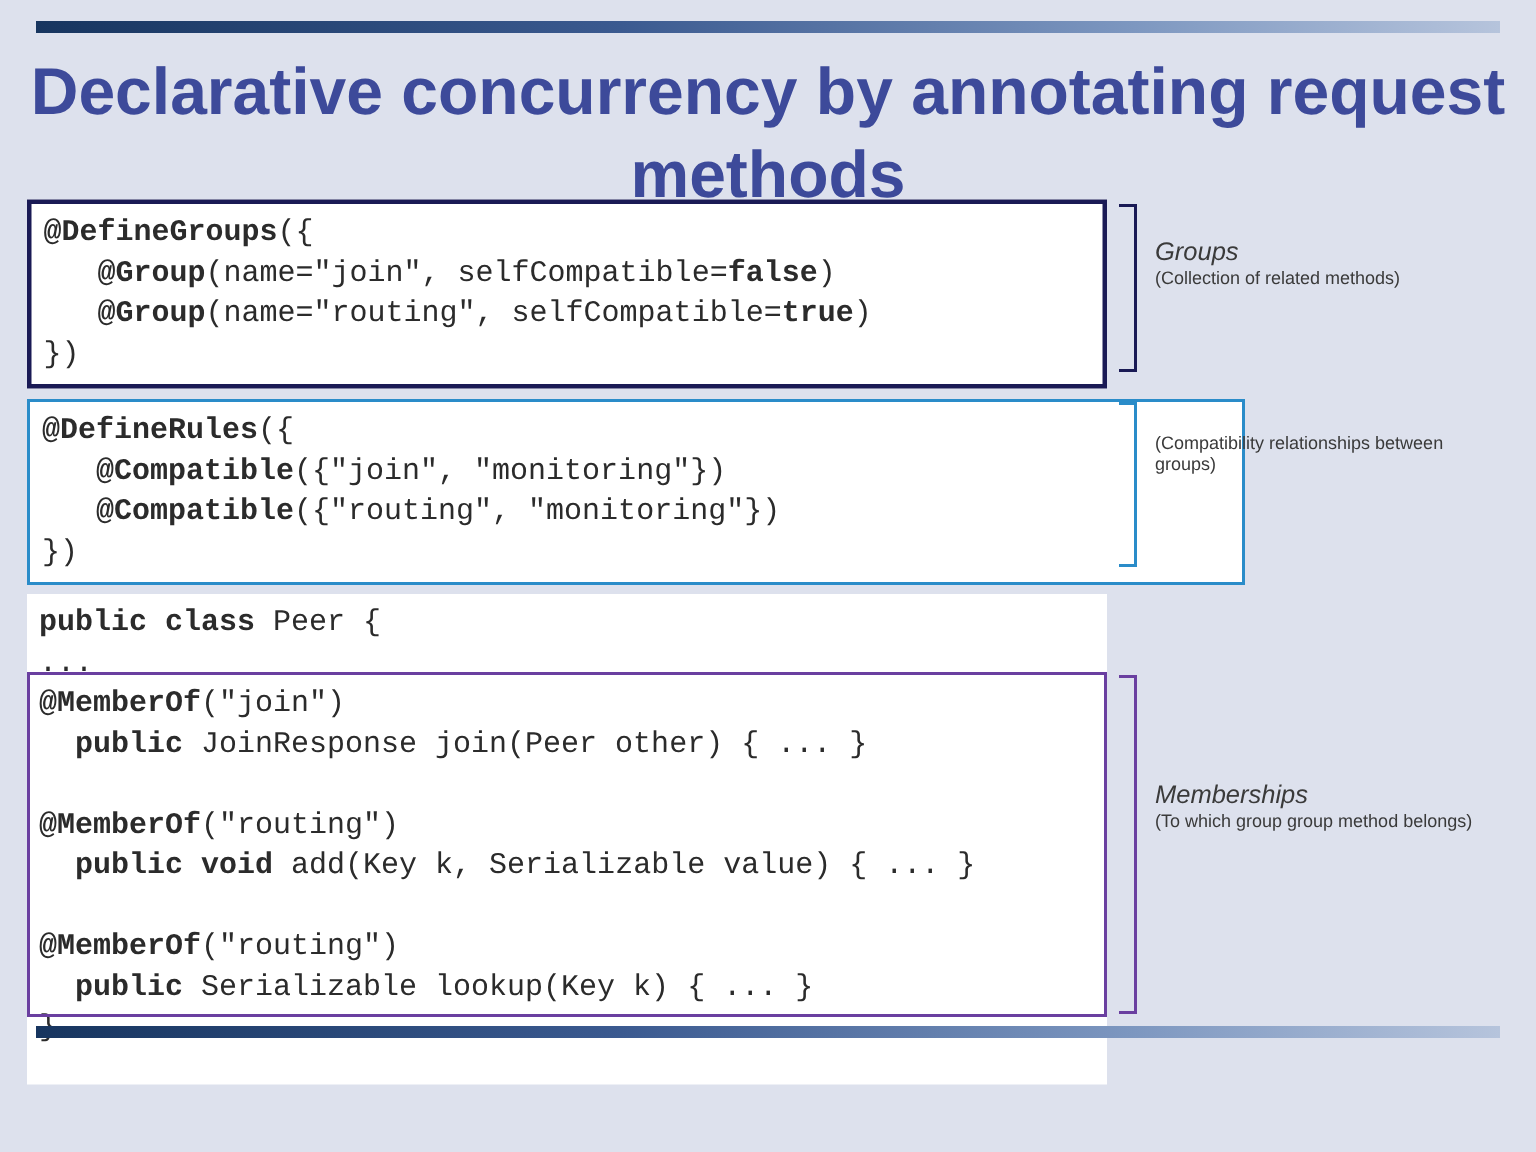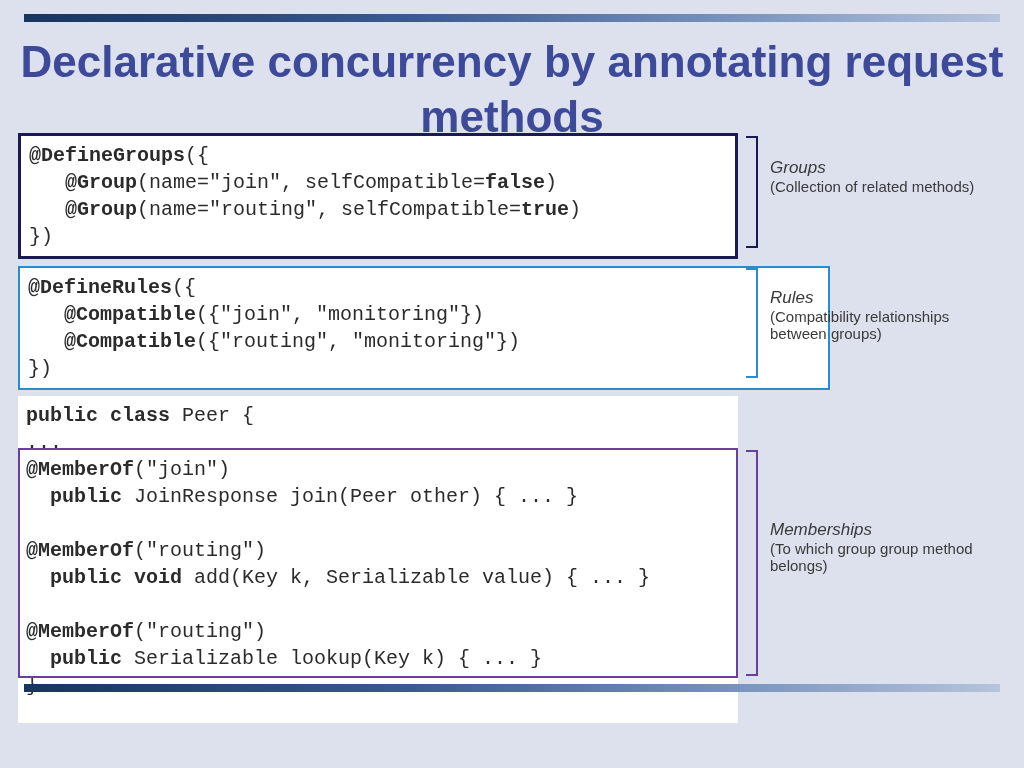--- a/index.html
+++ b/index.html
@@ -62,21 +62,21 @@
 #bracket-groups  { left: 746px; top: 136px;  height: 112px; border-color: #1a1a55; }
 #bracket-rules   { left: 746px; top: 268px;  height: 110px; border-color: #2a8cc9; }
 #bracket-members { left: 746px; top: 450px;  height: 226px; border-color: #6a3fa0; }
 .label {
   position: absolute;
   left: 770px;
   width: 230px;
   color: #3a3a3a;
 }
 .label .hdr { font-size: 17px; font-style: italic; }
-.label .sub { font-size: 15px; color: #3a3a3a; }
+.label .sub { font-size: 12px; color: #3a3a3a; }
 #label-groups  { top: 158px; }
 #label-rules   { top: 288px; }
 #label-members { top: 520px; }
 </style>
 </head>
 <body>
 
 <div class="top-bar"></div>
 
 <div class="title">Declarative concurrency by annotating request methods</div>
@@ -105,21 +105,20 @@
 
 <div id="bracket-groups" class="bracket"></div>
 <div id="bracket-rules" class="bracket"></div>
 <div id="bracket-members" class="bracket"></div>
 
 <div id="label-groups" class="label">
   <div class="hdr">Groups</div>
   <div class="sub">(Collection of related methods)</div>
 </div>
 <div id="label-rules" class="label">
-  <div class="hdr">Rules</div>
   <div class="sub">(Compatibility relationships between groups)</div>
 </div>
 <div id="label-members" class="label">
   <div class="hdr">Memberships</div>
   <div class="sub">(To which group group method belongs)</div>
 </div>
 
 <div class="bottom-bar"></div>
 
 </body></html>

